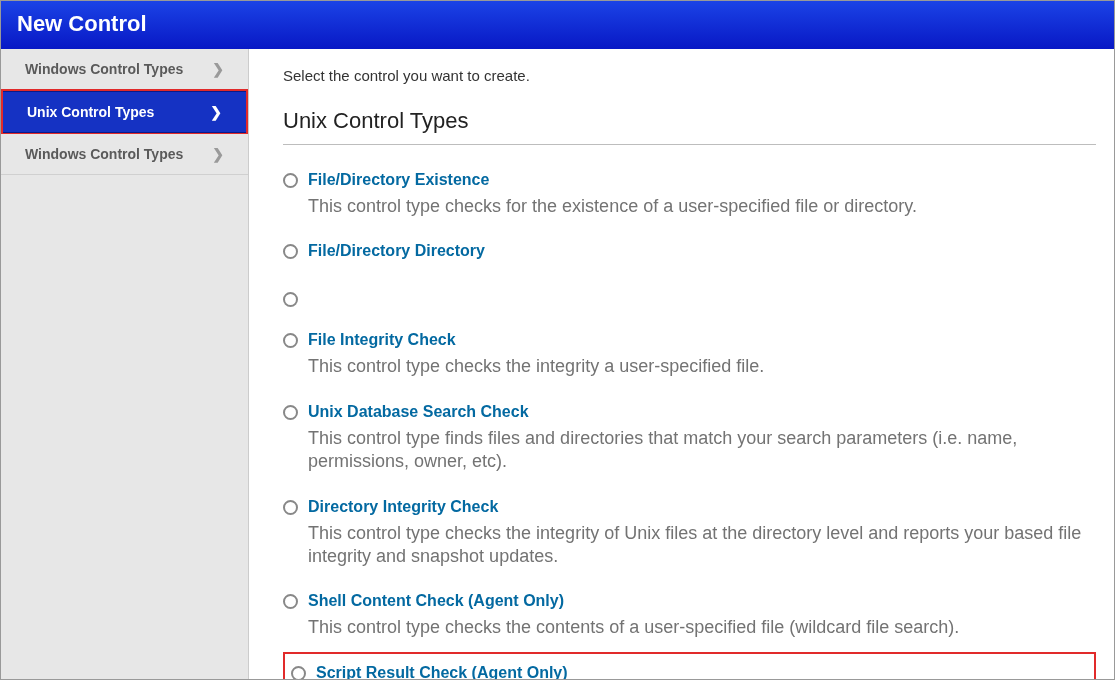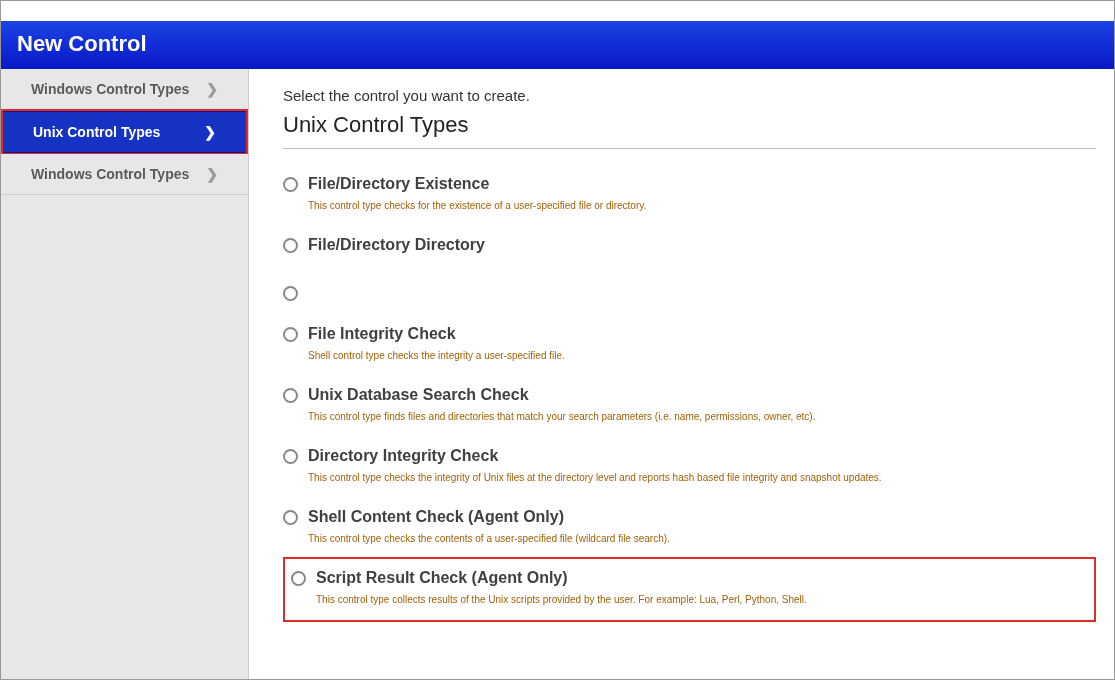--- a/index.html
+++ b/index.html
@@ -16,37 +16,36 @@
       height: 680px;
       overflow: hidden;
       border: 1px solid #999;
     }
     .header {
       background: linear-gradient(to bottom, #1b43e6 0%, #0818c5 100%);
       color: #fff;
       padding: 10px 16px 12px 16px;
       font-size: 22px;
       font-weight: bold;
-      margin-top: 20px;
     }
     .layout {
       display: flex;
       height: calc(100% - 46px);
     }
     .sidebar {
       width: 248px;
       background: #e7e7e7;
       border-right: 1px solid #ccc;
       flex-shrink: 0;
     }
     .sidebar-item {
       display: flex;
       align-items: center;
       justify-content: space-between;
-      padding: 12px 30px;
+      padding: 12px 24px;
       font-size: 14px;
       font-weight: bold;
       color: #5a5a5a;
       background: #e7e7e7;
       border-bottom: 1px solid #d0d0d0;
       cursor: pointer;
     }
     .sidebar-item.selected {
       background: #1532c3;
       color: #fff;
@@ -65,21 +64,21 @@
       margin: -1px 0;
     }
     .main {
       flex: 1;
       padding: 18px 18px 18px 34px;
       overflow: auto;
     }
     .intro {
       font-size: 15px;
       color: #333;
-      margin-bottom: 8px;
+      margin-bottom: 24px;
     }
     .section-title {
       font-size: 22px;
       font-weight: normal;
       color: #222;
       padding-bottom: 10px;
       border-bottom: 1px solid #bdbdbd;
       margin-bottom: 18px;
     }
     .option {
@@ -97,26 +96,26 @@
       flex-shrink: 0;
       cursor: pointer;
       background: #fff;
     }
     .option-body {
       flex: 1;
     }
     .option-title {
       font-size: 16px;
       font-weight: bold;
-      color: #404040;
+      color: #0369a1;
       margin-bottom: 6px;
     }
     .option-desc {
-      font-size: 10px;
-      color: #a16207;
+      font-size: 18px;
+      color: #737373;
       line-height: 1.3;
     }
     .option-highlight {
       border: 2px solid #e12a2a;
       padding: 10px 8px 14px 6px;
       margin-top: -4px;
     }
   </style>
 </head>
 <body>
@@ -167,37 +166,37 @@
     </div>
 
     <div class="option">
       <div class="radio"></div>
     </div>
 
     <div class="option">
       <div class="radio"></div>
       <div class="option-body">
         <div class="option-title">File Integrity Check</div>
-        <div class="option-desc">Shell control type checks the integrity a user-specified file.</div>
+        <div class="option-desc">This control type checks the integrity a user-specified file.</div>
       </div>
     </div>
 
     <div class="option">
       <div class="radio"></div>
       <div class="option-body">
         <div class="option-title">Unix Database Search Check</div>
         <div class="option-desc">This control type finds files and directories that match your search parameters (i.e. name, permissions, owner, etc).</div>
       </div>
     </div>
 
     <div class="option">
       <div class="radio"></div>
       <div class="option-body">
         <div class="option-title">Directory Integrity Check</div>
-        <div class="option-desc">This control type checks the integrity of Unix files at the directory level and reports hash based file integrity and snapshot updates.</div>
+        <div class="option-desc">This control type checks the integrity of Unix files at the directory level and reports your based file integrity and snapshot updates.</div>
       </div>
     </div>
 
     <div class="option">
       <div class="radio"></div>
       <div class="option-body">
         <div class="option-title">Shell Content Check (Agent Only)</div>
         <div class="option-desc">This control type checks the contents of a user-specified file (wildcard file search).</div>
       </div>
     </div>

